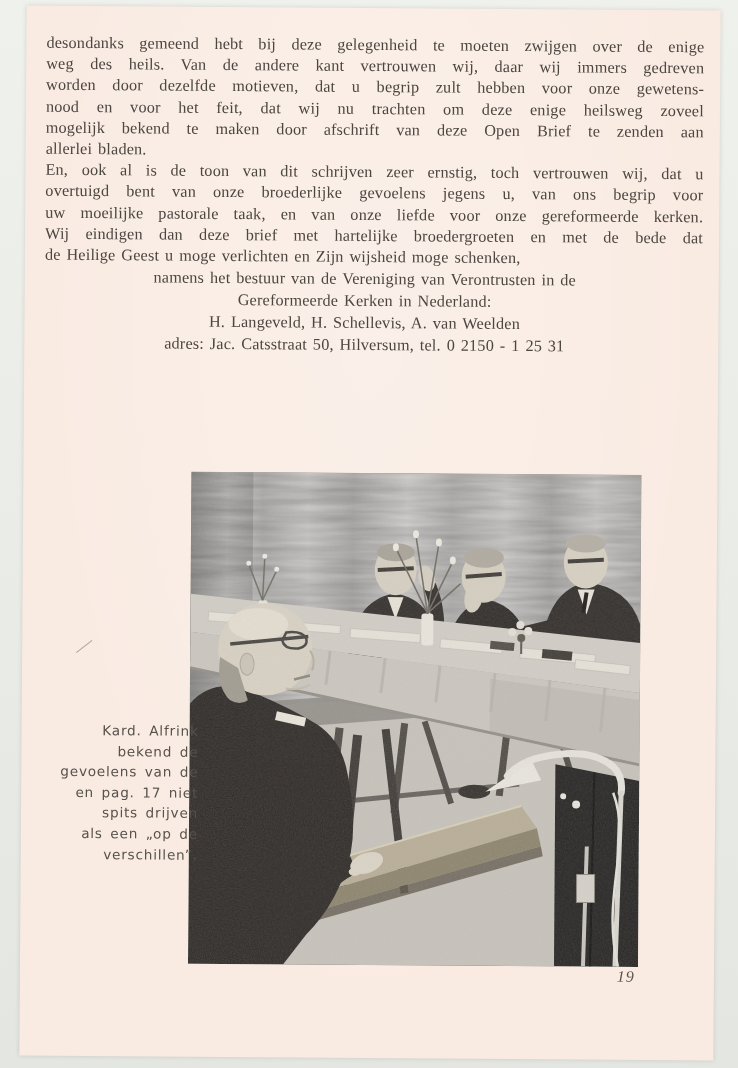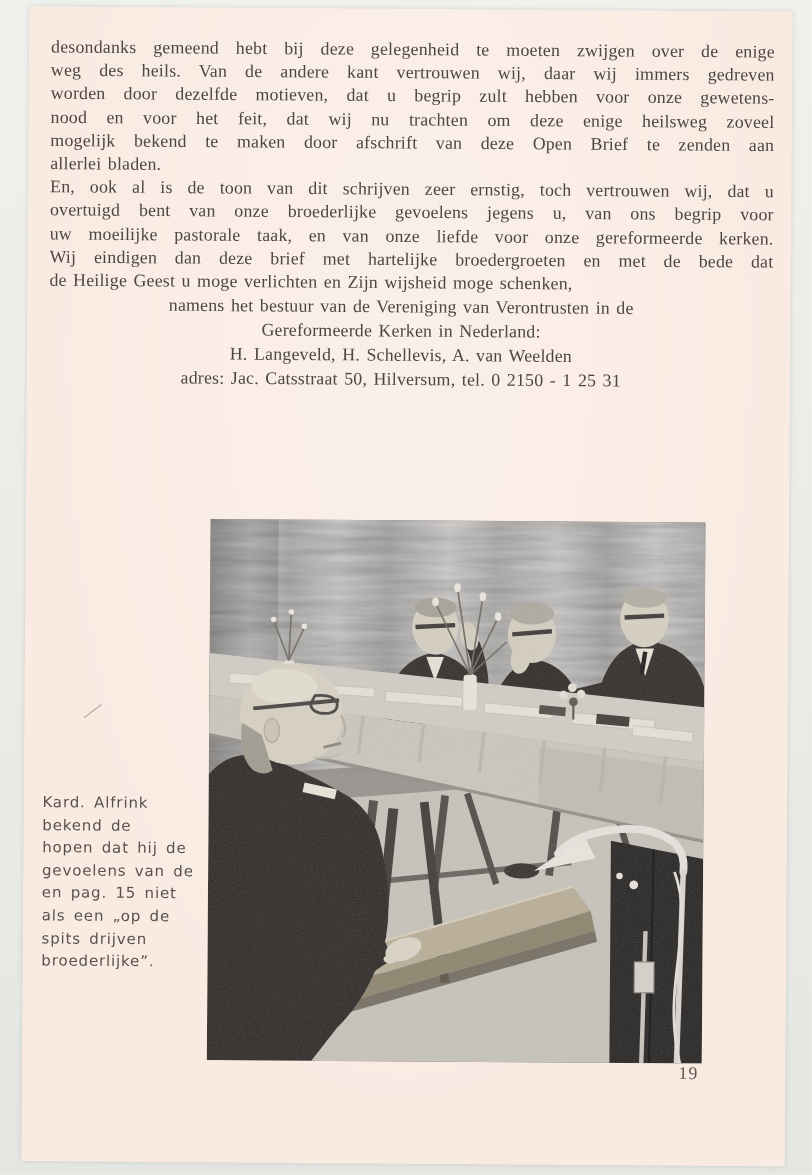--- a/index.html
+++ b/index.html
@@ -38,25 +38,25 @@
     position:absolute;left:168px;top:465px;width:450px;height:492px;
     background:#8b8885;overflow:hidden;
   }
   .photo svg{display:block;width:100%;height:100%;}
   
   .caption{
     position:absolute;left:17px;top:714px;width:160px;
     font-family:"DejaVu Sans","Liberation Sans",sans-serif;
     font-size:13.6px;letter-spacing:0.8px;word-spacing:2.5px;color:#57524b;
   }
-  .cline{height:20.6px;line-height:20.6px;white-space:nowrap;}
+  .cline{height:20.6px;line-height:20.6px;white-space:nowrap;text-align:right;}
   
   .pagenum{
     position:absolute;left:586px;top:958px;width:40px;text-align:center;
-    font-size:16px;color:#5a544c;letter-spacing:1px;
+    font-size:16px;color:#5a544c;letter-spacing:1px;font-style:italic;
   }
   
   .artifact{
     position:absolute;left:52px;top:640px;width:20px;height:0;
     border-top:1.6px solid rgba(130,124,116,0.65);
     transform:rotate(-38deg);
   }
 </style>
 </head>
 <body>
@@ -264,23 +264,22 @@
         <ellipse cx="166" cy="399" rx="6" ry="4" fill="#ddd6c8"></ellipse>
       </g>
 
       <rect x="0" y="0" width="450" height="492" filter="url(#f-grain)" opacity="0.45"></rect>
     </svg>
   </div>
 
   <div class="caption">
       <div class="cline">Kard. Alfrink</div>
       <div class="cline">bekend de</div>
-      <div class="cline">hopen dat hij de</div>
       <div class="cline">gevoelens van de</div>
-      <div class="cline">en pag. 15 niet</div>
+      <div class="cline">en pag. 17 niet</div>
+      <div class="cline">spits drijven</div>
       <div class="cline">als een „op de</div>
-      <div class="cline">spits drijven</div>
-      <div class="cline">broederlijke”.</div>
+      <div class="cline">verschillen”.</div>
     </div>
 
   <div class="pagenum">19</div>
 
 </div>
 
 </body></html>

